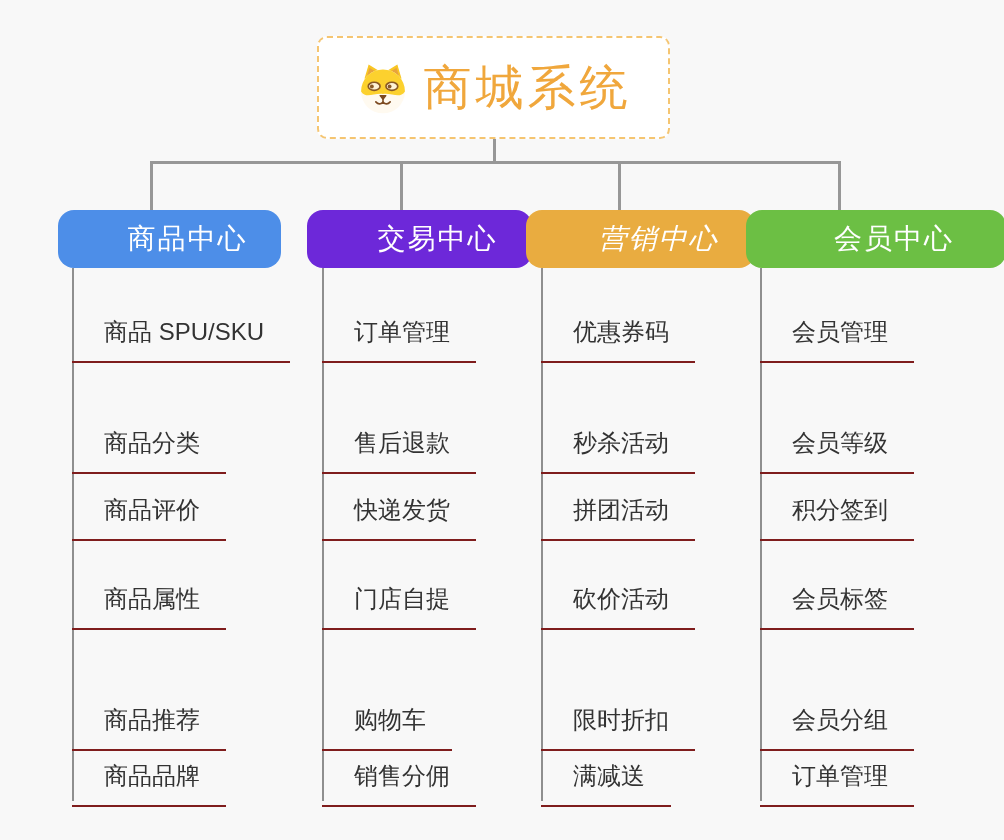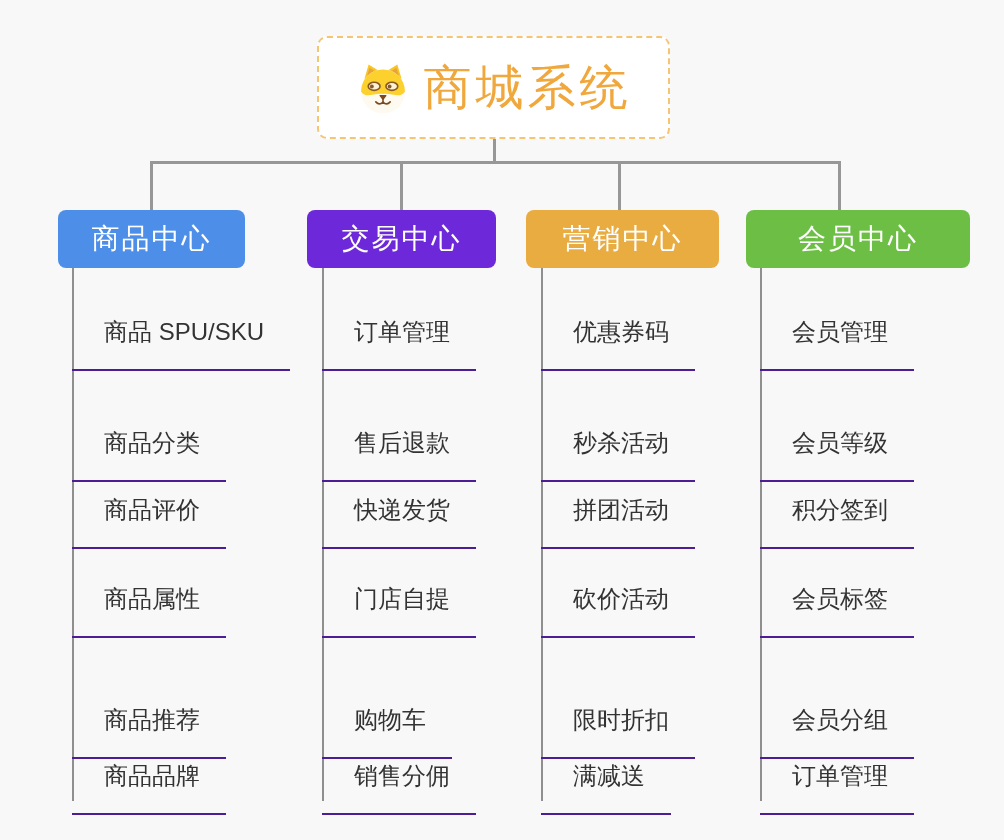--- a/index.html
+++ b/index.html
@@ -24,35 +24,36 @@
     background:#ffffff;border:2px dashed #f5c571;border-radius:10px;
     box-sizing:border-box;
     display:flex;align-items:center;justify-content:center;gap:14px;
   }
   .root-title{
     font-size:48px;letter-spacing:4px;color:#f0a73c;white-space:nowrap;
   }
   .dog-icon{display:block;}
   
   .branch-header{
-    position:absolute;top:210px;height:58px;border-radius:8px;
+    position:absolute;top:210px;height:58px;border-radius:16px;
     display:flex;align-items:center;justify-content:center;
     color:#ffffff;font-size:28px;letter-spacing:2px;white-space:nowrap;
     cursor:default;
+    padding-left:36px;
   }
   .bh0{left:58px;width:187px;}
   .bh1{left:307px;width:189px;}
-  .bh2{left:526px;width:193px;}
+  .bh2{left:526px;width:193px;font-style:italic;}
   .bh3{left:746px;width:224px;}
   
   .leaf{
     position:absolute;display:inline-block;white-space:nowrap;
     font-size:24px;line-height:30px;color:#333333;
-    padding:0 26px 22px 32px;
-    border-bottom:2px solid #4c1d95;
+    padding:0 26px 14px 32px;
+    border-bottom:2px solid #7f1d1d;
     cursor:default;
   }
   .col0{left:72px;}  .col1{left:322px;} .col2{left:541px;} .col3{left:760px;}
   .row0{top:317px;} .row1{top:406px;margin-top:22px;} .row2{top:495px;}
   .row3{top:584px;} .row4{top:705px;text-align:center;} .row5{top:761px;}
 </style>
 </head>
 <body>
 
 <div class="canvas">

